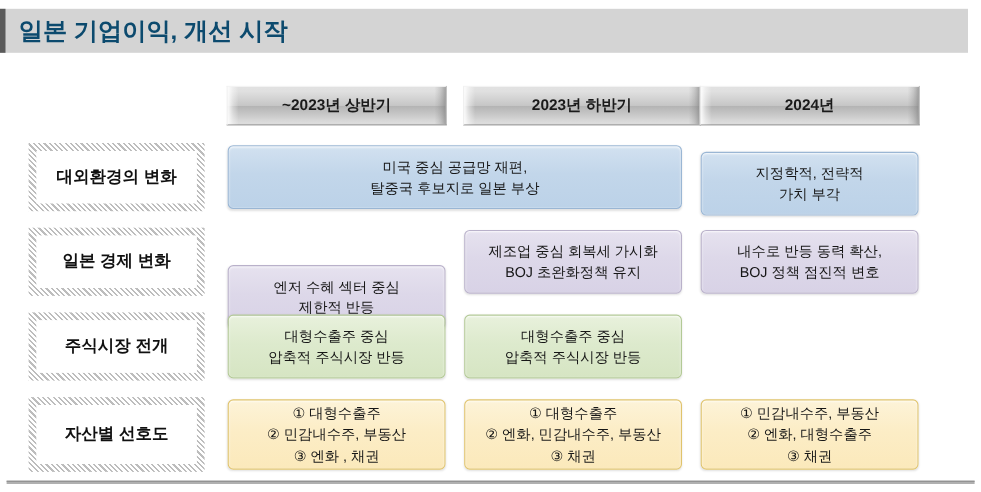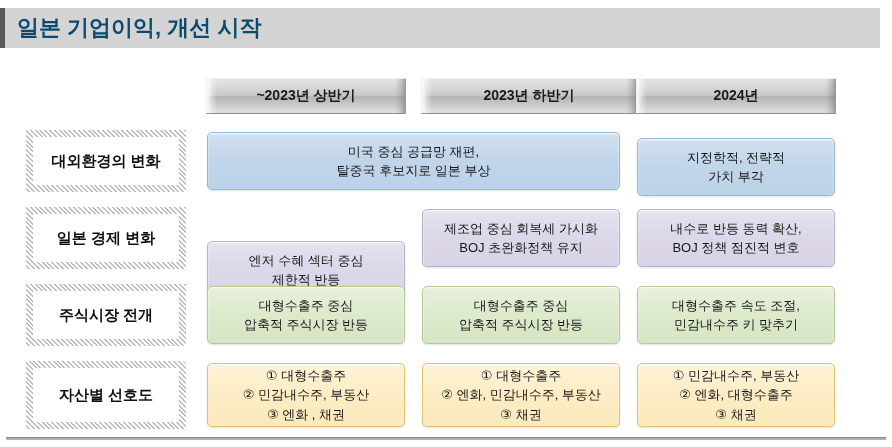--- a/index.html
+++ b/index.html
@@ -207,22 +207,20 @@
   <div class="cell cell-purple" style="left:637px; top:131px; width:198px; height:58px;">내수로 반등 동력 확산,
 BOJ 정책 점진적 변호</div>
   <div class="cell cell-purple" style="left:422px; top:131px; width:198px; height:58px;">제조업 중심 회복세 가시화
 BOJ 초완화정책 유지</div>
 
   <div class="row-label" style="top:206px; height:62px;">주식시장 전개</div>
   <div class="cell cell-green" style="left:207px; top:208px; width:198px; height:58px;">대형수출주 중심
 압축적 주식시장 반등</div>
   <div class="cell cell-green" style="left:422px; top:208px; width:198px; height:58px;">대형수출주 중심
 압축적 주식시장 반등</div>
-  <div class="cell cell-green" style="left:637px; top:208px; width:198px; height:58px;">대형수출주 속도 조절,
-민감내수주 키 맞추기</div>
 
   <div class="row-label" style="top:283px; height:68px;">자산별
 선호도</div>
   <div class="cell cell-cream" style="left:207px; top:285px; width:198px; height:64px;">① 대형수출주
 ② 민감내수주, 부동산
 ③ 엔화 , 채권</div>
   <div class="cell cell-cream" style="left:422px; top:285px; width:198px; height:64px;">① 대형수출주
 ② 엔화, 민감내수주, 부동산
 ③ 채권</div>
   <div class="cell cell-cream" style="left:637px; top:285px; width:198px; height:64px;">① 민감내수주, 부동산

